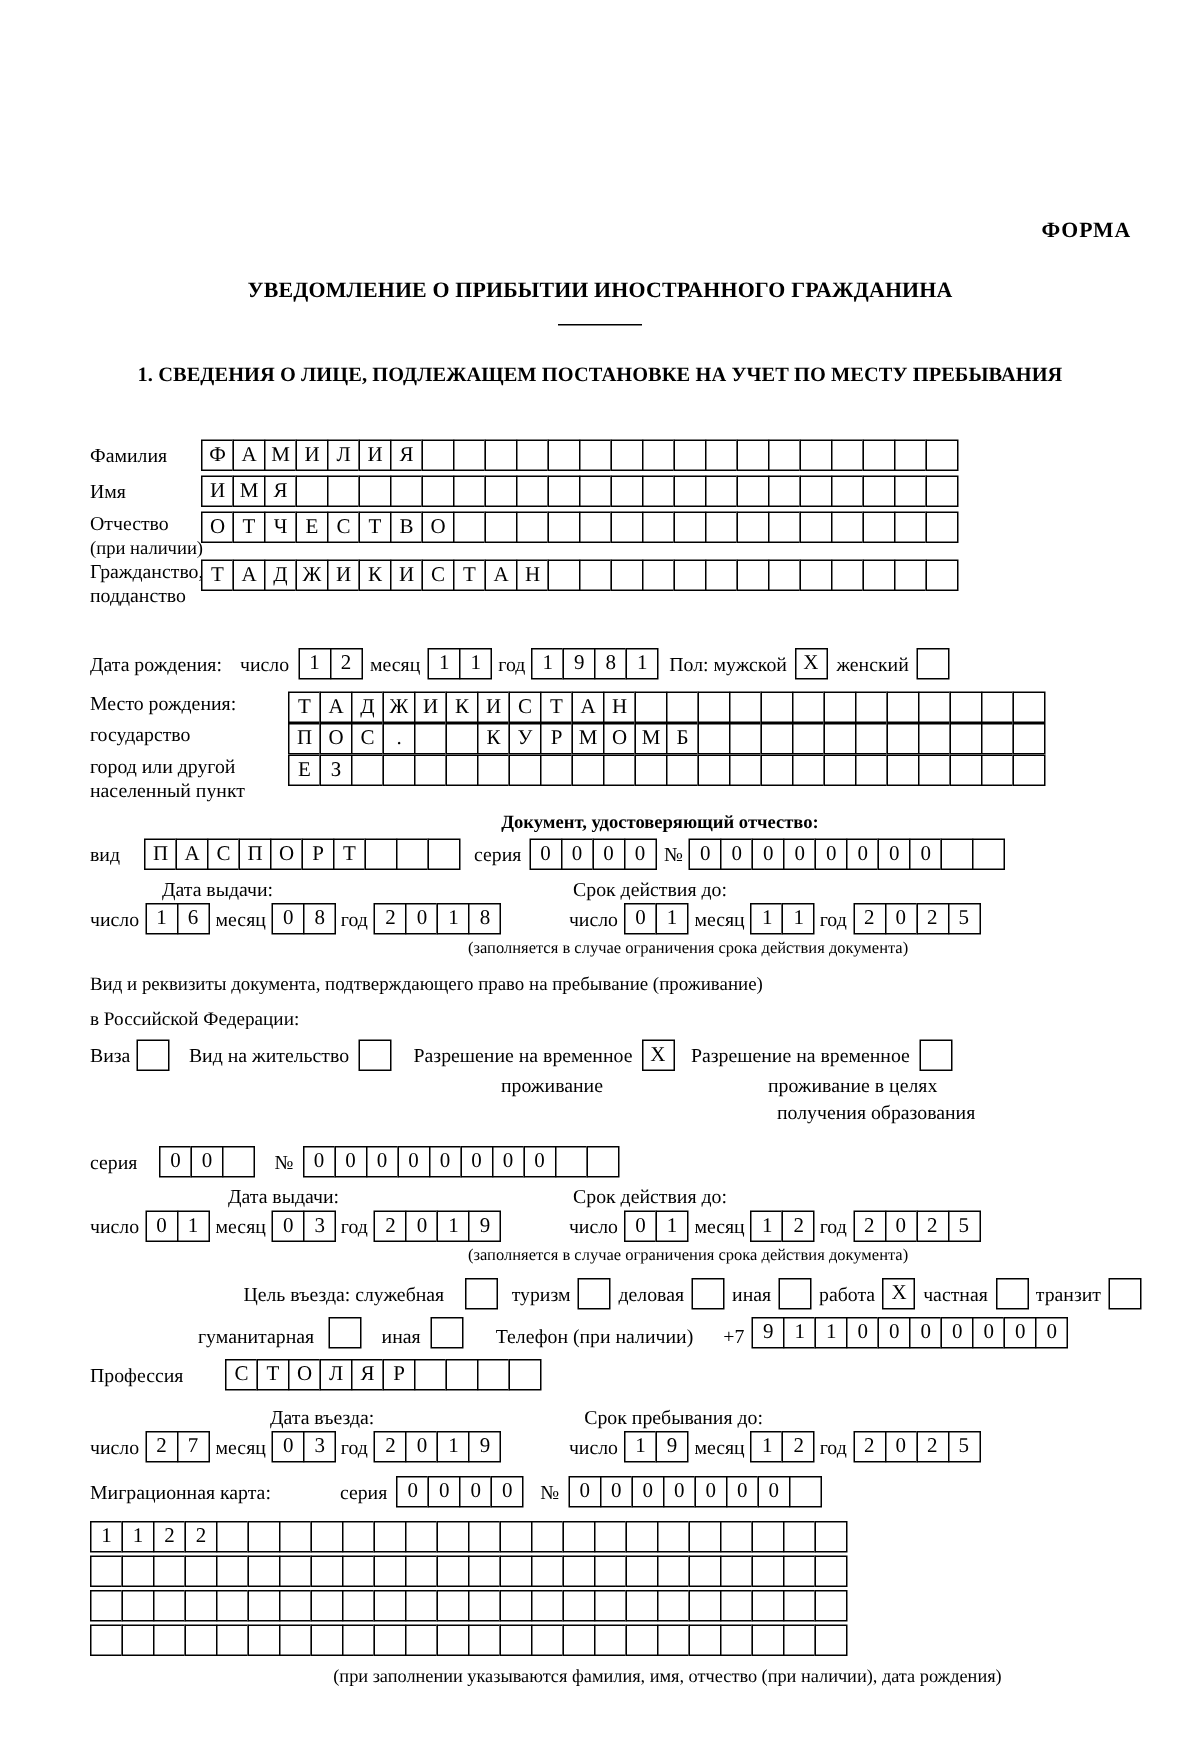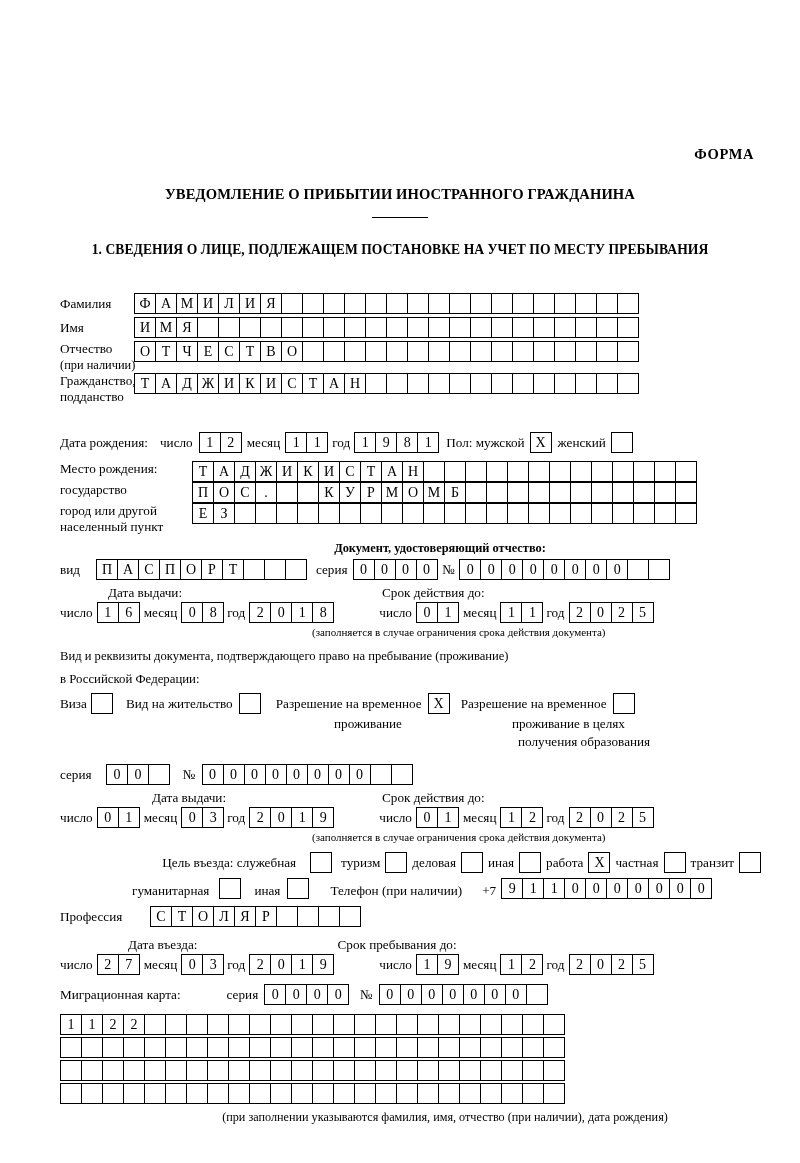--- a/index.html
+++ b/index.html
@@ -611,21 +611,21 @@
           <div class="cell" style="width: 22px; height: 21px;">Я</div>
           <div class="cell" style="width: 22px; height: 21px;">Р</div>
           <div class="cell" style="width: 22px; height: 21px;"></div>
           <div class="cell" style="width: 22px; height: 21px;"></div>
           <div class="cell" style="width: 22px; height: 21px;"></div>
           <div class="cell" style="width: 22px; height: 21px;"></div>
         </div>
     </div>
 
     <div style="display:flex;margin-top:10px;">
-      <div class="lbl" style="margin-left:68px;">Дата въезда:</div>
+      <div class="lbl" style="margin-left:120px;">Дата въезда:</div>
       <div class="lbl" style="margin-left:140px;">Срок пребывания до:</div>
     </div>
 
     <div class="row" style="align-items:center;margin-top:1px;">
       <div class="lbl">число</div>
       <div class="cells" id="cells-entry-day" style="margin-left:4px;">
           <div class="cell" style="width: 22px; height: 21px;">2</div>
           <div class="cell" style="width: 22px; height: 21px;">7</div>
         </div>
       <div class="lbl" style="margin-left:5px;">месяц</div>

